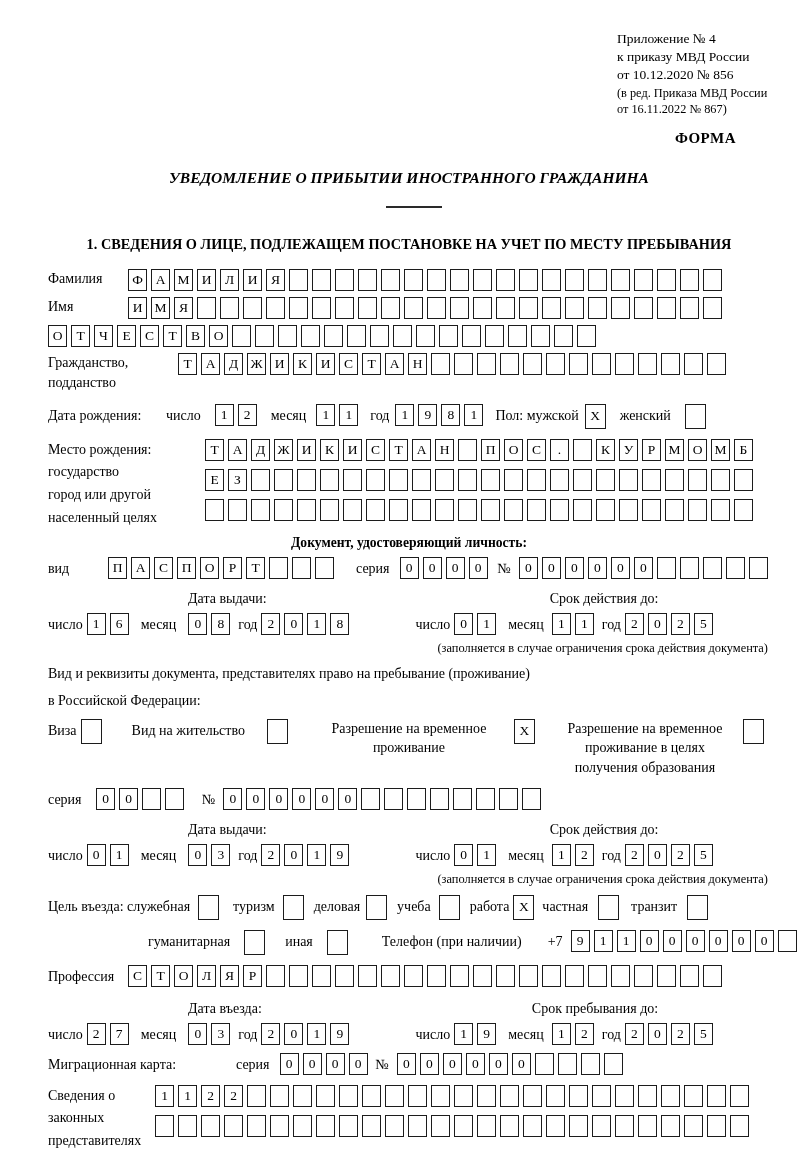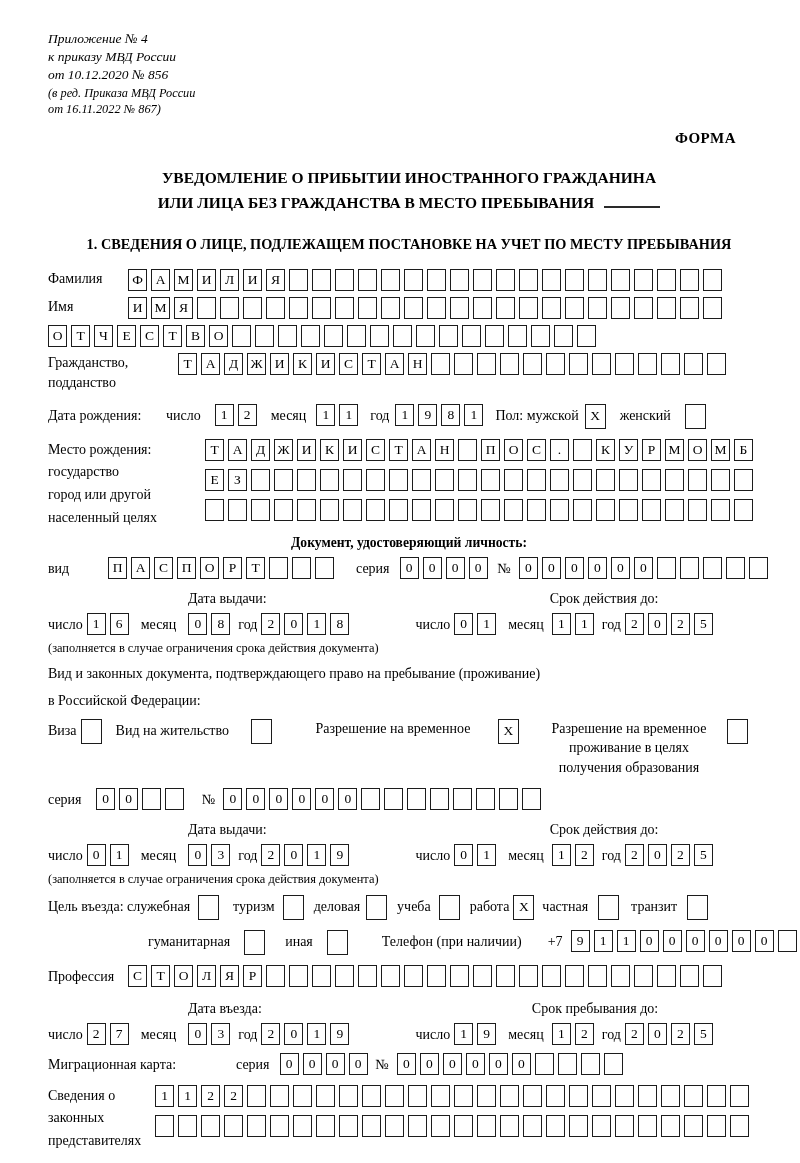--- a/index.html
+++ b/index.html
@@ -1,53 +1,53 @@
 <!DOCTYPE html>
 <html><head>
 <meta charset="utf-8">
 <style>
   html,body{margin:0;padding:0;}
   body{width:800px;height:1163px;background:#fff;color:#000;
        font-family:"Liberation Serif","DejaVu Serif",serif;font-size:14px;overflow:hidden;}
   .page{padding:30px 30px 0 48px;box-sizing:border-box;width:800px;}
-  .hdr{font-size:13.5px;line-height:1.35;font-style:italic;}
+  .hdr{margin-left:569px;font-size:13.5px;line-height:1.35;}
   .hdr .small{font-size:12.3px;}
   .forma{font-weight:bold;font-size:15px;letter-spacing:.5px;text-align:right;padding-right:34px;margin-top:12px;}
-  .title{font-weight:bold;font-size:15.5px;text-align:center;margin-top:18px;line-height:1.65;}
+  .title{font-weight:bold;font-size:15.5px;text-align:center;margin-top:18px;line-height:1.65;font-style:italic;}
   .blank{display:inline-block;width:56px;border-bottom:2px solid #2a2a2a;height:4px;margin-left:10px;}
   .sec{font-weight:bold;font-size:14.3px;text-align:center;margin:20px 0 16px 0;}
   .row{display:flex;align-items:flex-start;margin-bottom:6px;}
   .lbl{font-size:14px;line-height:1.45;flex-shrink:0;}
   .dlbl{font-size:14px;line-height:24px;flex-shrink:0;}
   .cells{display:flex;flex-wrap:nowrap;}
   .cell{box-sizing:border-box;display:inline-block;width:19px;height:22px;border:1.6px solid #1c1c1c;
         margin-right:4px;text-align:center;font-size:13.5px;line-height:19px;background:#fff;}
   .cb .cell{width:21px;height:25px;line-height:22px;}
   .cellcol .cells{margin-bottom:8px;}
   .chead{font-weight:bold;font-size:13.6px;text-align:center;margin:2px 0 6px 0;}
-  .note{font-size:12.4px;margin:-2px 2px 8px 0;}
+  .note{font-size:12.4px;text-align:right;margin:-2px 2px 8px 0;}
   .ctr{text-align:center;font-size:14px;line-height:1.4;}
 </style>
 </head>
 <body>
 
 <div class="page">
 
   <div class="hdr">
     <div>Приложение № 4</div>
     <div>к приказу МВД России</div>
     <div>от 10.12.2020 № 856</div>
     <div class="small">(в ред. Приказа МВД России</div>
     <div class="small">от 16.11.2022 № 867)</div>
   </div>
   <div class="forma">ФОРМА</div>
 
   <div class="title">
     <div>УВЕДОМЛЕНИЕ О ПРИБЫТИИ ИНОСТРАННОГО ГРАЖДАНИНА</div>
-    <div><span>ИЛИ ЛИЦА БЕЗ ГРАЖДАНСТВА В МЕСТО ПРЕБЫВАНИЯ</span><span class="blank"></span></div>
+    <div><span class="blank"></span></div>
   </div>
 
   <div class="sec">1. СВЕДЕНИЯ О ЛИЦЕ, ПОДЛЕЖАЩЕМ ПОСТАНОВКЕ НА УЧЕТ ПО МЕСТУ ПРЕБЫВАНИЯ</div>
 
   <div class="row">
     <span class="lbl" style="width:80px">Фамилия</span>
     <div class="cells">
         <span class="cell">Ф</span>
         <span class="cell">А</span>
         <span class="cell">М</span>
@@ -365,34 +365,35 @@
     <div class="cells">
         <span class="cell">2</span>
         <span class="cell">0</span>
         <span class="cell">2</span>
         <span class="cell">5</span>
       </div>
   </div>
 
   <div class="note">(заполняется в случае ограничения срока действия документа)</div>
 
-  <div class="lbl" style="margin-bottom:6px">Вид и законных документа, подтверждающего право на пребывание (проживание)</div>
+  <div class="lbl" style="margin-bottom:6px">Вид и реквизиты документа, представителях право на пребывание (проживание)</div>
   <div class="lbl" style="margin-bottom:8px">в Российской Федерации:</div>
 
   <div class="row" style="margin-bottom:10px">
     <span class="dlbl">Виза</span>
     <div class="cells cb" style="margin-left:4px">
         <span class="cell"></span>
       </div>
-    <span class="dlbl" style="margin-left:10px">Вид на жительство</span>
+    <span class="dlbl" style="margin-left:26px">Вид на жительство</span>
     <div class="cells cb" style="margin-left:22px">
         <span class="cell"></span>
       </div>
     <div class="ctr" style="margin-left:22px;width:190px">
       <div>Разрешение на временное</div>
+      <div>проживание</div>
     </div>
     <div class="cells cb" style="margin-left:10px">
         <span class="cell">X</span>
       </div>
     <div class="ctr" style="margin-left:16px;width:180px">
       <div>Разрешение на временное</div>
       <div>проживание в целях</div>
       <div>получения образования</div>
     </div>
     <div class="cells cb" style="margin-left:8px">

